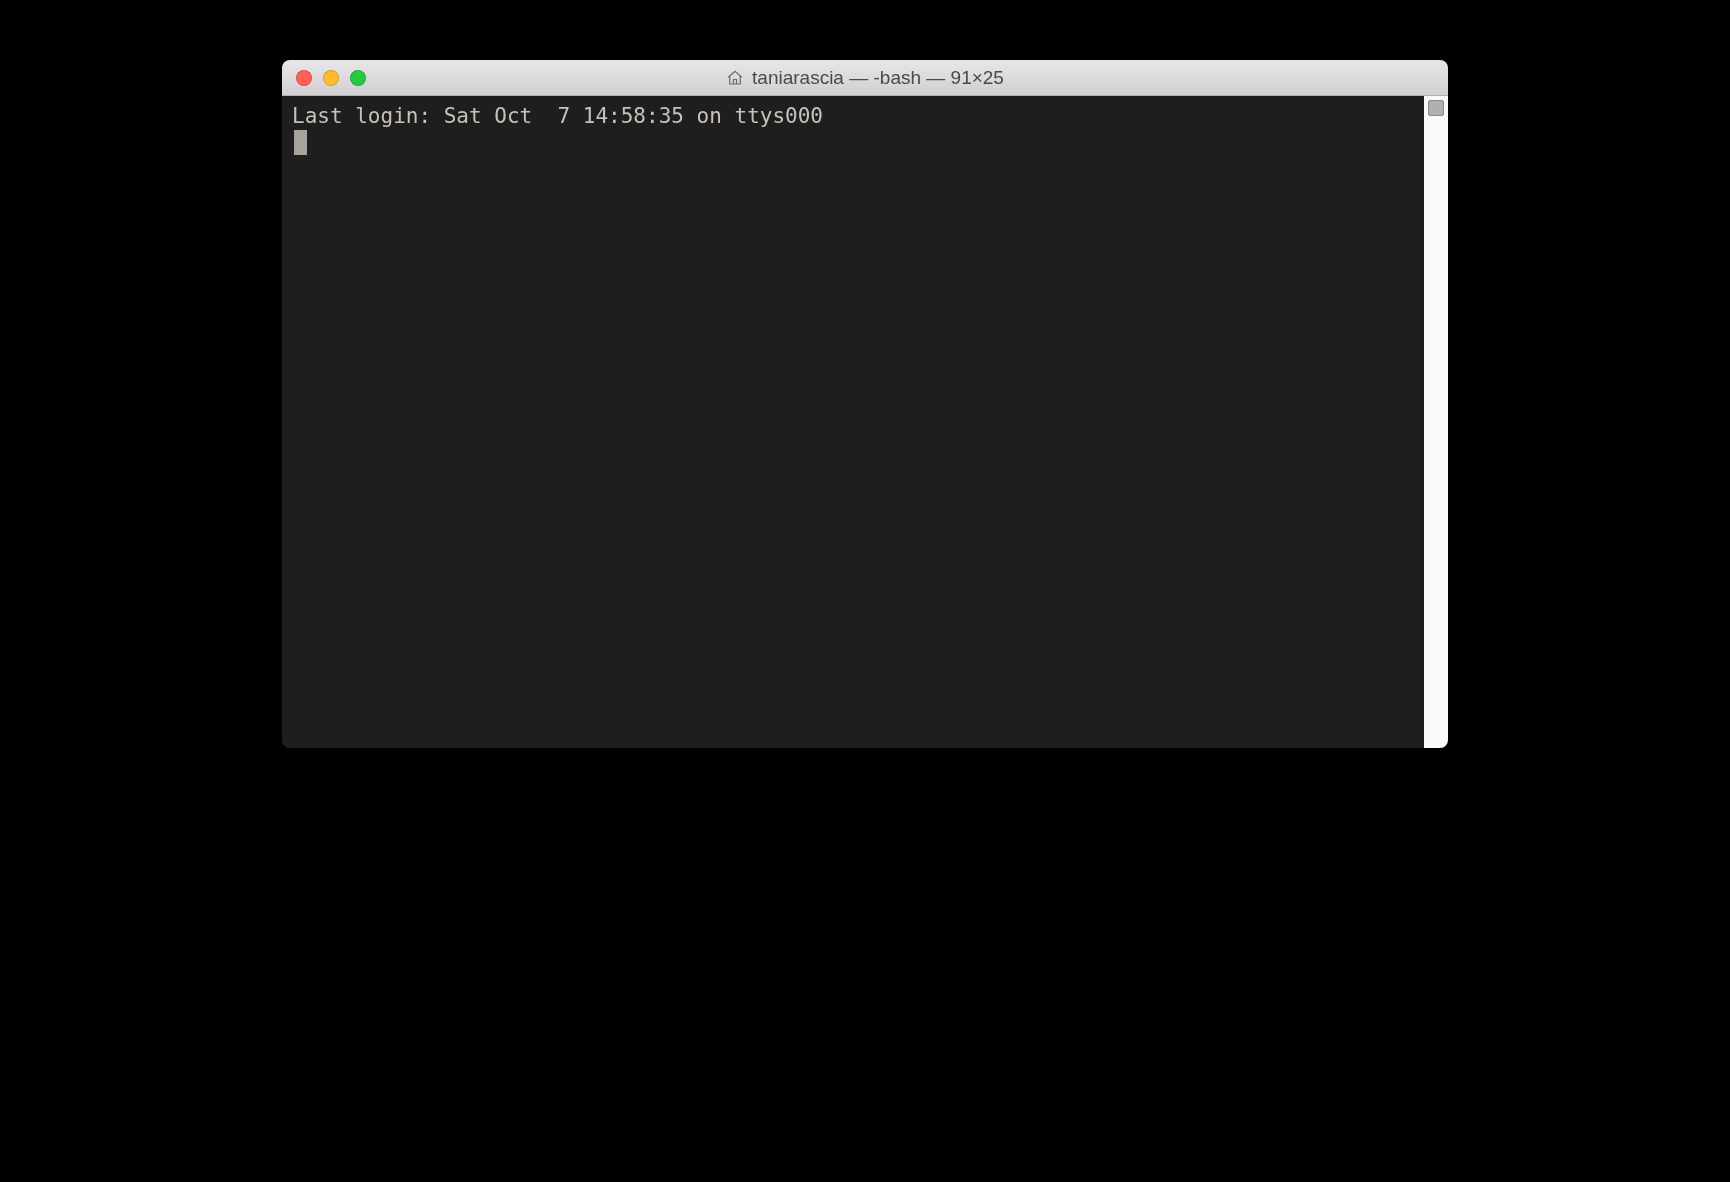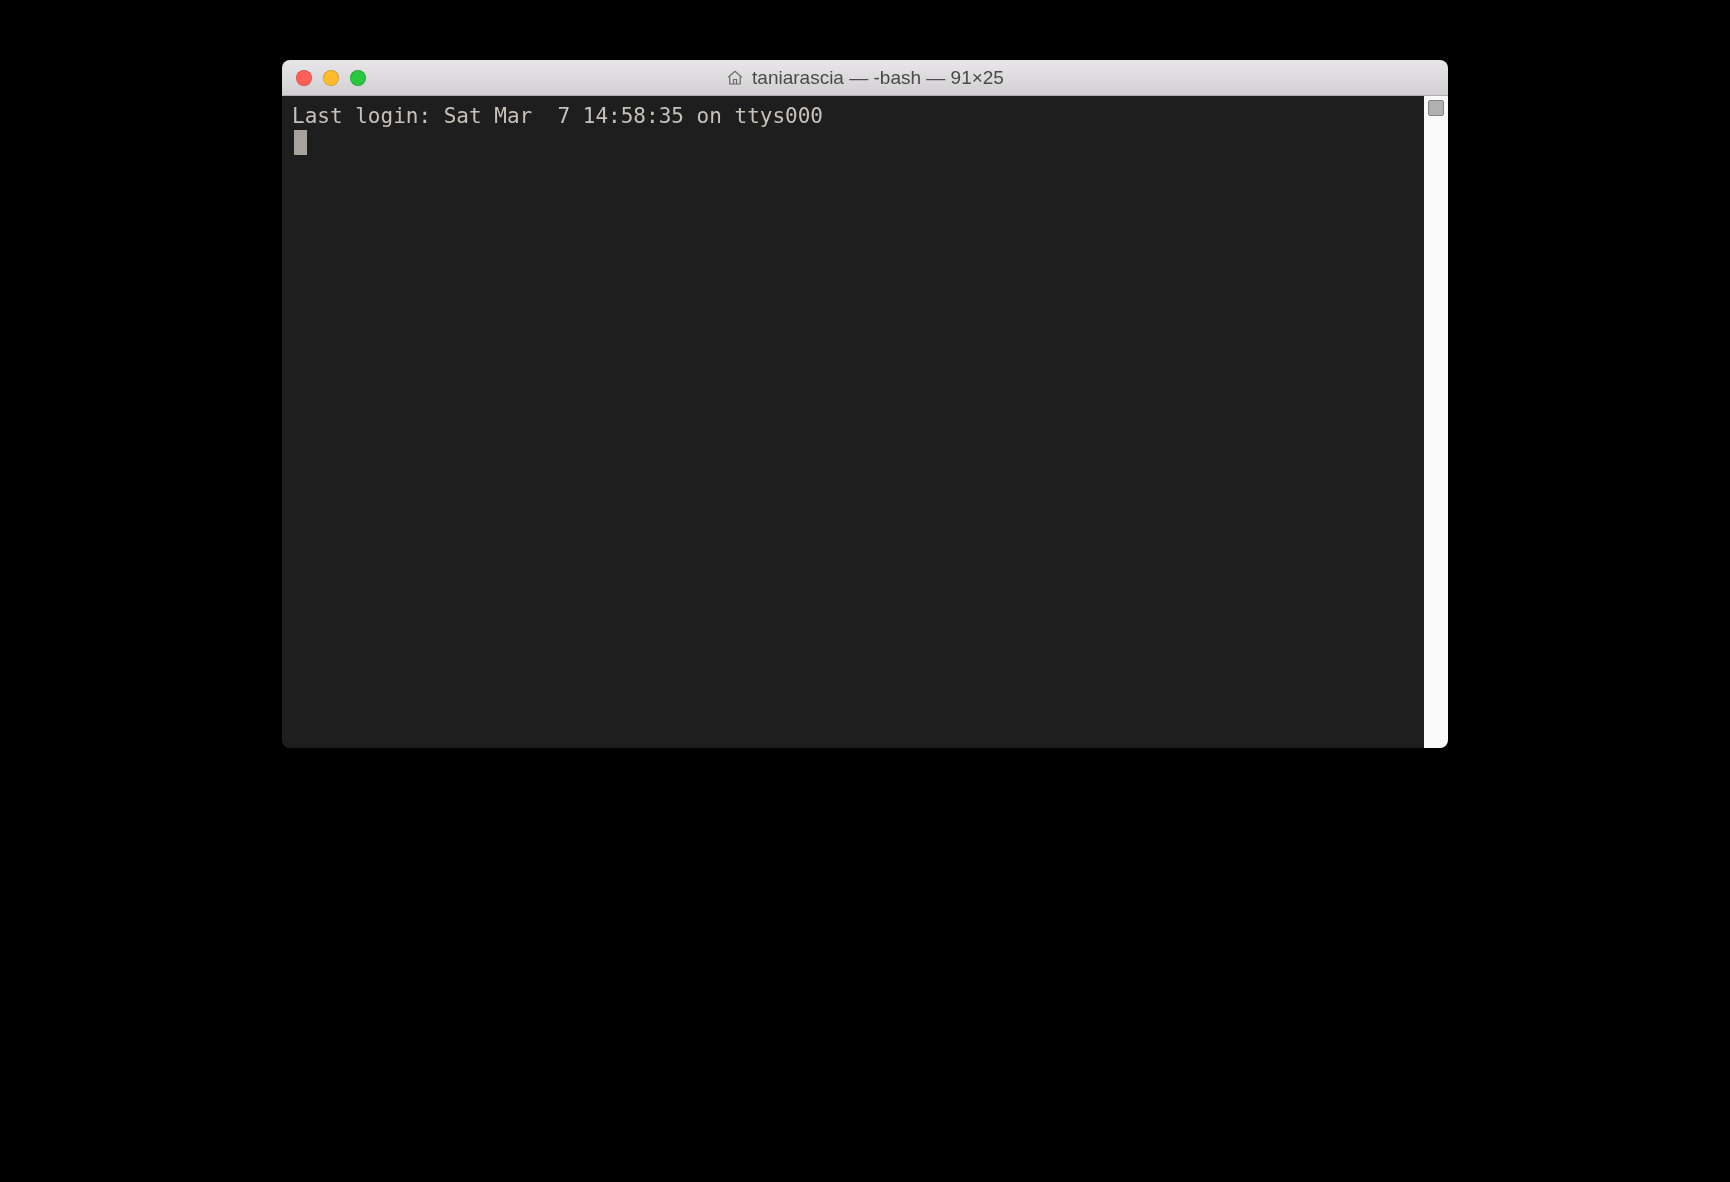--- a/index.html
+++ b/index.html
@@ -133,18 +133,18 @@
         <svg viewBox="0 0 24 24" fill="none" stroke="#6a6a6a" stroke-width="1.6">
           <path d="M3 11 L12 3 L21 11"></path>
           <path d="M5 10 V20 H19 V10"></path>
           <path d="M10 20 V14 H14 V20"></path>
         </svg>
       </span>
       <span>taniarascia — -bash — 91×25</span>
     </div>
   </div>
   <div class="terminal-body">
-    <div class="terminal-content"><div>Last login: Sat Mar  7 14:58:35 on ttys000</div><div class="prompt-line"><span class="cursor-block"></span></div></div>
+    <div class="terminal-content"><div>Last login: Sat Oct  7 14:58:35 on ttys000</div><div class="prompt-line"><span class="cursor-block"></span></div></div>
     <div class="scrollbar">
       <div class="scroll-thumb"></div>
     </div>
   </div>
 </div>
 
 </body></html>

